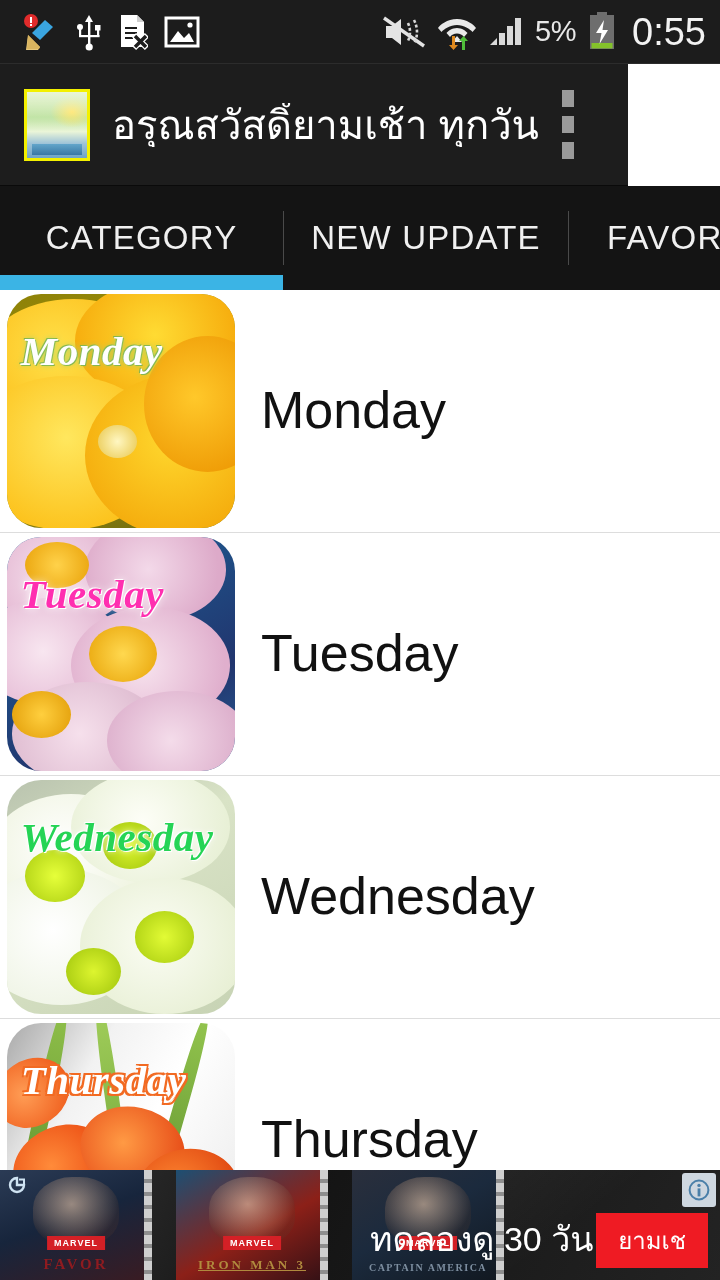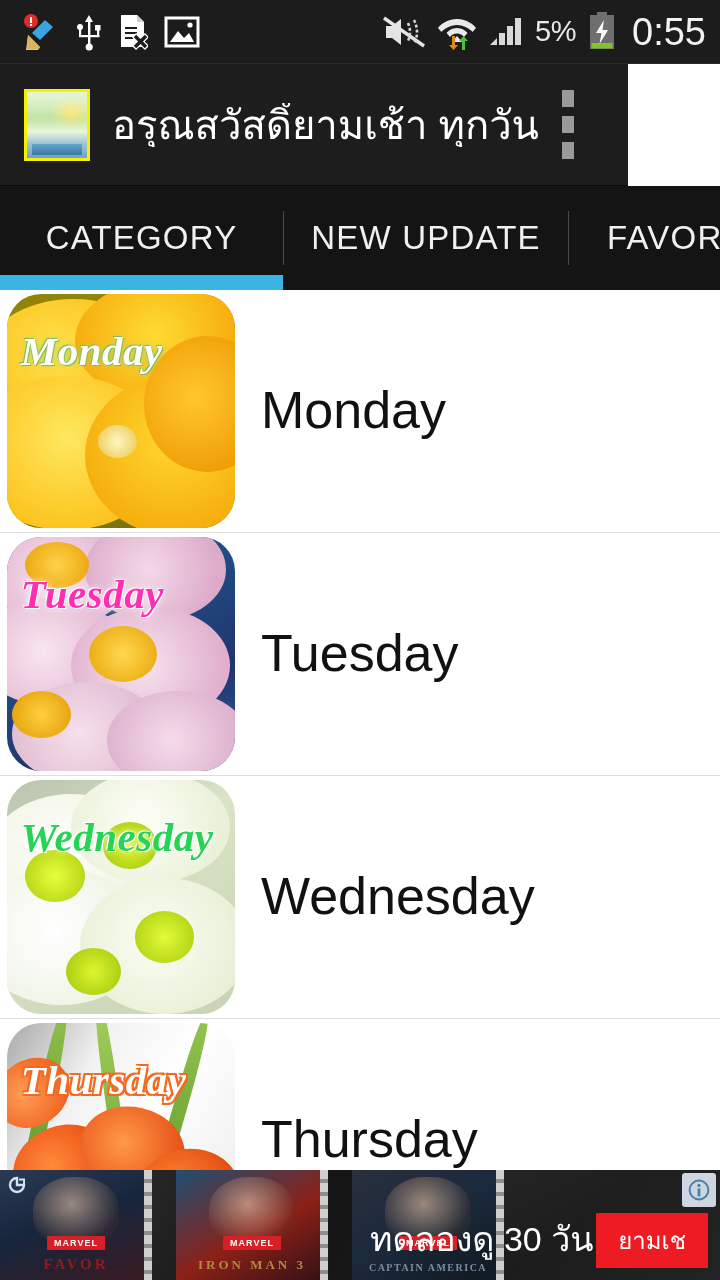--- a/index.html
+++ b/index.html
@@ -202,21 +202,21 @@
     position:absolute; left:50%; transform:translateX(-50%); bottom:30px;
     background:#d42026; color:#fff; font-size:9px; font-weight:700;
     letter-spacing:1px; padding:2px 7px; font-family:"Liberation Sans", sans-serif;
   }
   .poster-title {
     position:absolute; left:0; right:0; bottom:7px; text-align:center;
     font-size:15px; letter-spacing:3px; font-weight:700;
     font-family:"Liberation Serif", serif;
   }
   .pt-thor { color:#8e1b20; }
-  .pt-iron { color:#b08a3e; font-size:13px; }
+  .pt-iron { color:#b08a3e; font-size:13px;text-decoration:underline; }
   .pt-cap  { color:#7d8ea0; font-size:10px; letter-spacing:1.5px; }
 
   .ad-right { position:absolute; right:0; top:0; width:360px; height:110px; }
   .ad-line1 {
     position:absolute; right:54px; top:8px;
     display:flex; align-items:center; gap:8px;
     color:#ffffff; font-size:22px; white-space:nowrap;
   }
   .iflix-logo {
     color:#e8141b; font-size:36px; font-weight:700; font-style:italic;

